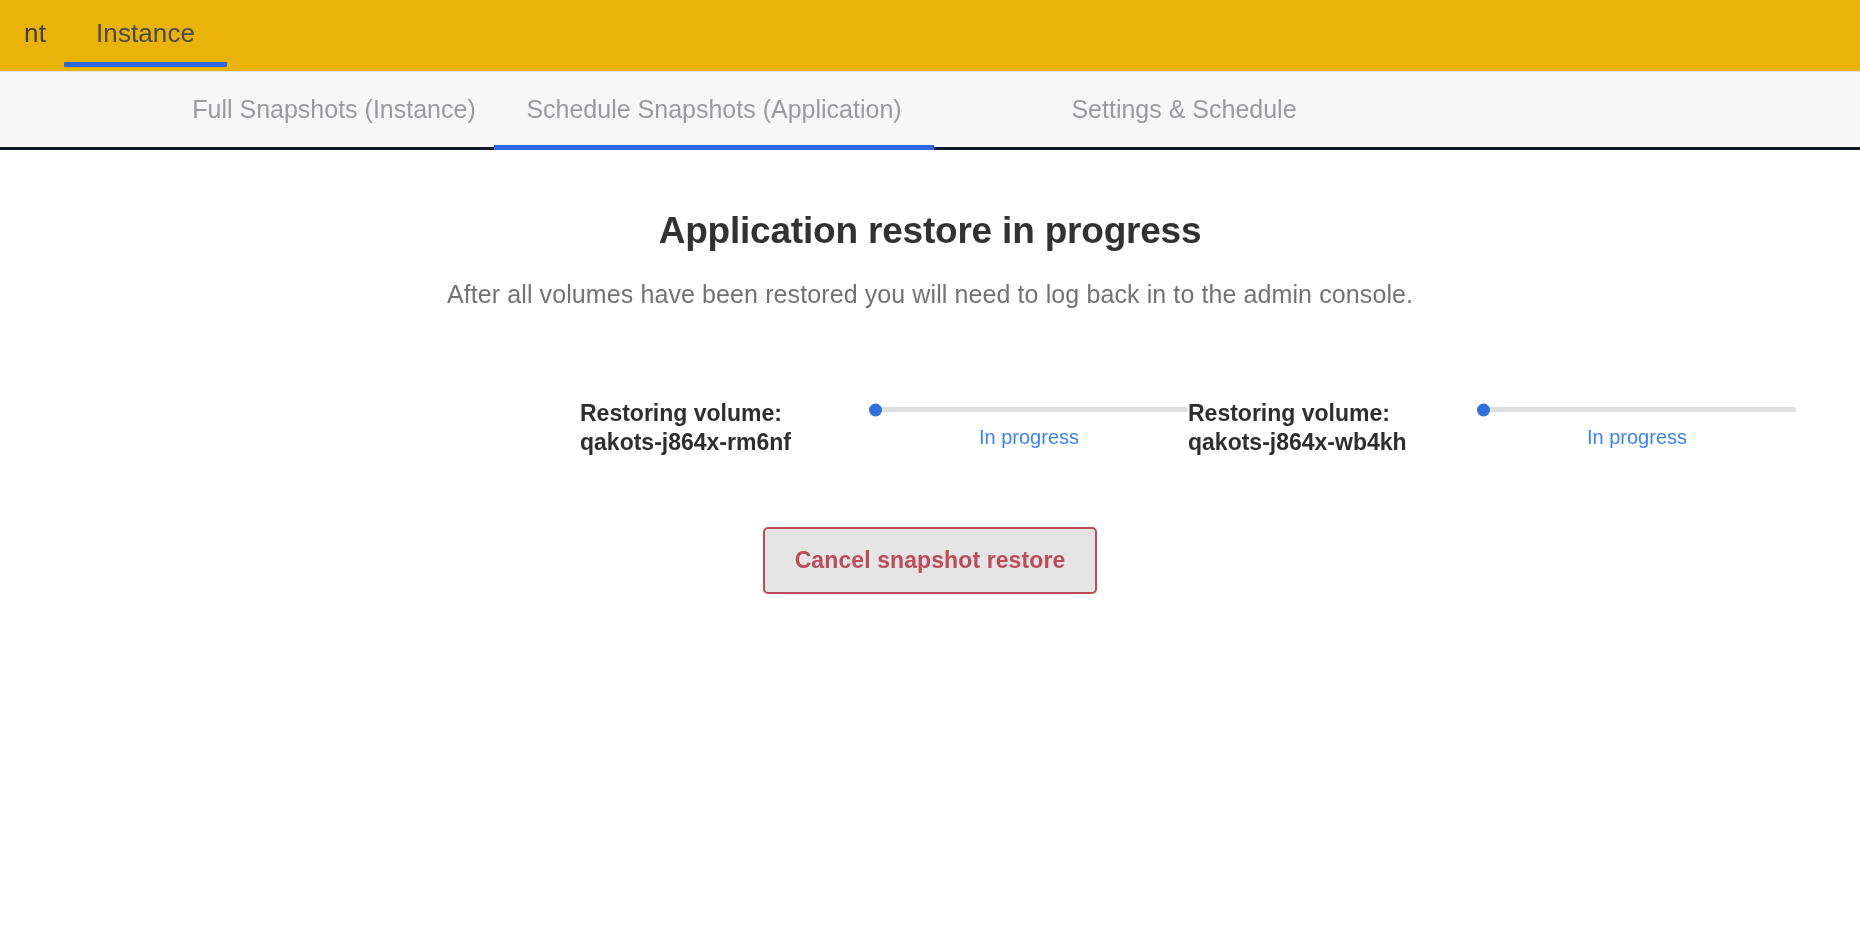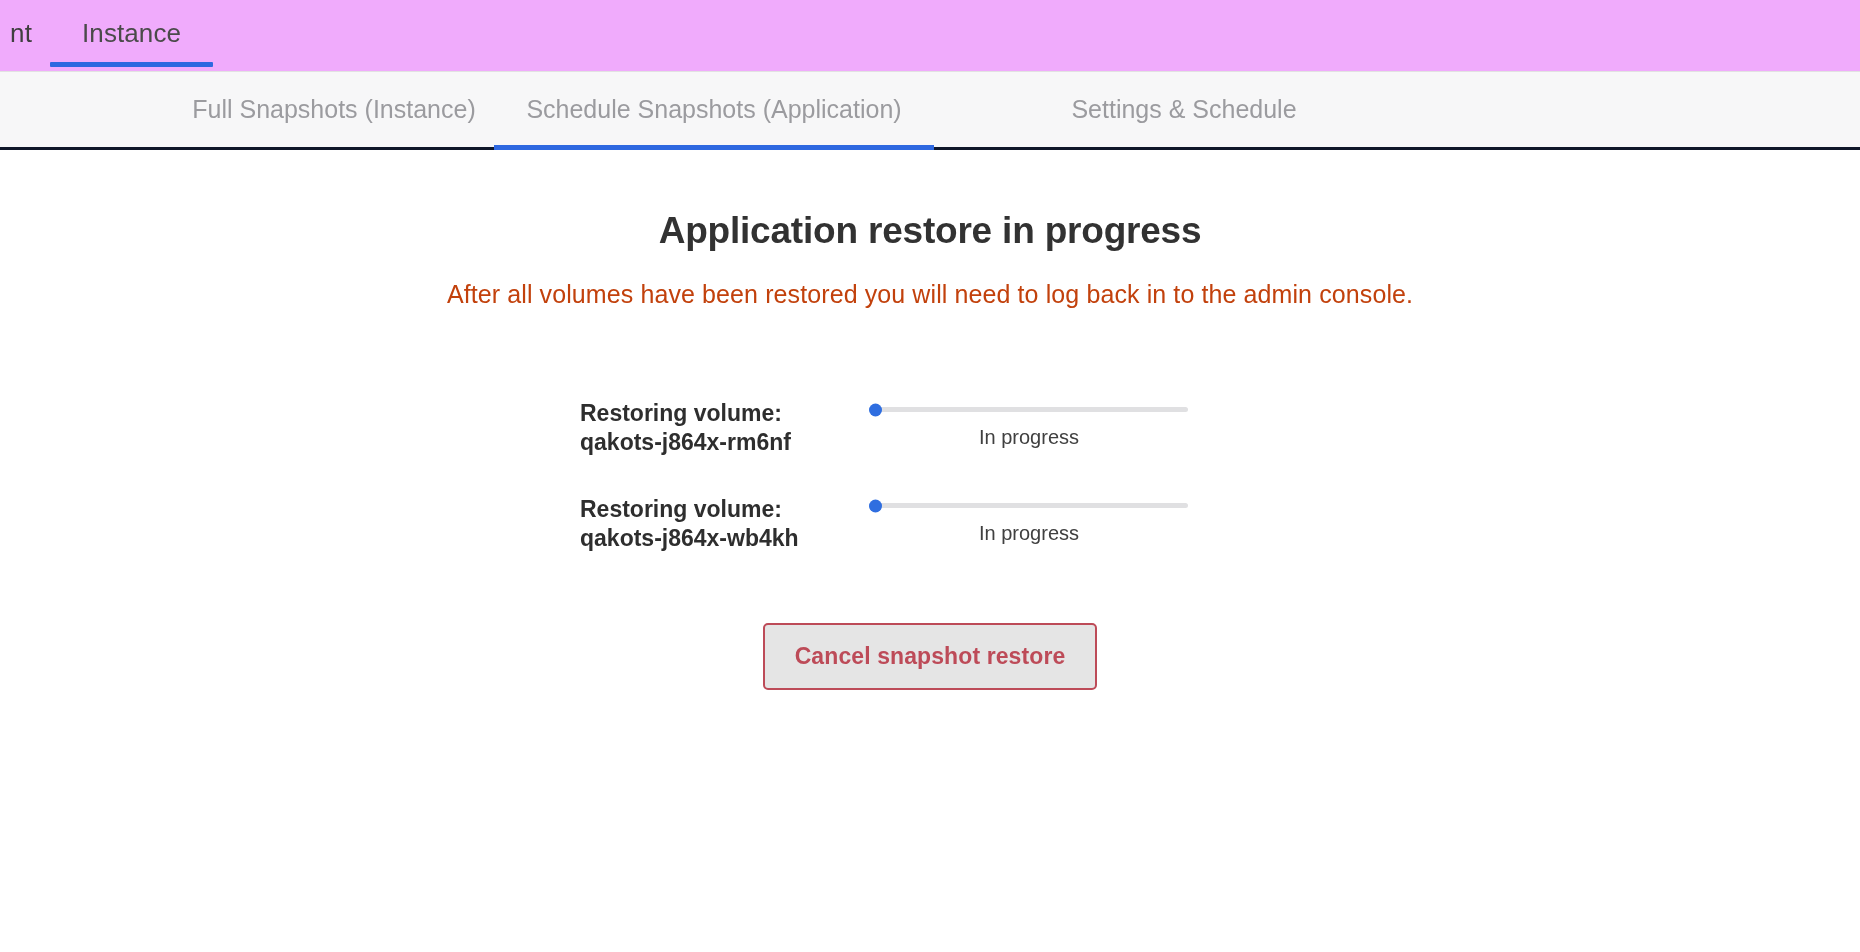--- a/index.html
+++ b/index.html
@@ -13,24 +13,24 @@
     height: 952px;
     overflow: hidden;
     font-family: "Liberation Sans", sans-serif;
     -webkit-font-smoothing: antialiased;
   }
 
   
   .topnav {
     position: relative;
     height: 71px;
-    background: #f0abfc;
+    background: #eab308;
     display: flex;
     align-items: flex-start;
-    padding-left: 0;
+    padding-left: 14px;
     box-sizing: border-box;
   }
   .topnav-inner {
     display: flex;
     align-items: center;
     height: 67px;
   }
   .top-tab {
     position: relative;
     height: 67px;
@@ -112,33 +112,33 @@
   .page-title {
     font-size: 37px;
     font-weight: bold;
     color: #323232;
     letter-spacing: -0.2px;
     margin: 0;
     padding-top: 18px;
   }
   .page-subtitle {
     font-size: 25px;
-    color: #c2410c;
+    color: #737373;
     margin: 0;
     padding-top: 28px;
     letter-spacing: 0.1px;
   }
 
   
   .volumes {
     margin: 0 auto;
     padding-top: 88px;
     width: 700px;
     display: flex;
-    flex-direction: column;
+    flex-direction: row;
     align-items: flex-start;
   }
   .volume-row {
     display: flex;
     align-items: flex-start;
     width: 100%;
     margin-bottom: 36px;
   }
   .volume-label {
     width: 290px;
@@ -169,21 +169,21 @@
     top: 50%;
     transform: translateY(-50%);
     width: 13px;
     height: 13px;
     border-radius: 50%;
     background: #2f6ee0;
   }
   .progress-status {
     padding-top: 14px;
     font-size: 20px;
-    color: #404040;
+    color: #3b82f6;
     text-align: center;
     width: 318px;
   }
 
   
   .actions {
     padding-top: 34px;
     text-align: center;
   }
   .cancel-button {

